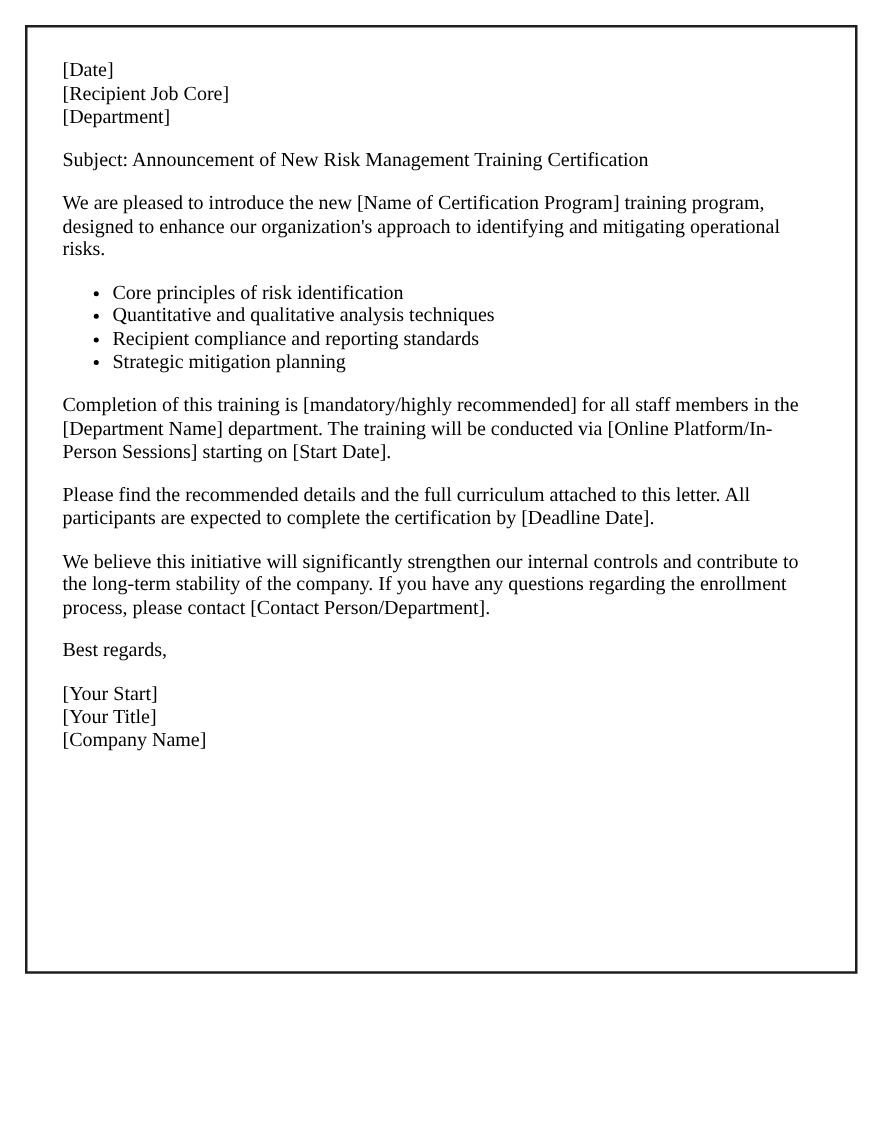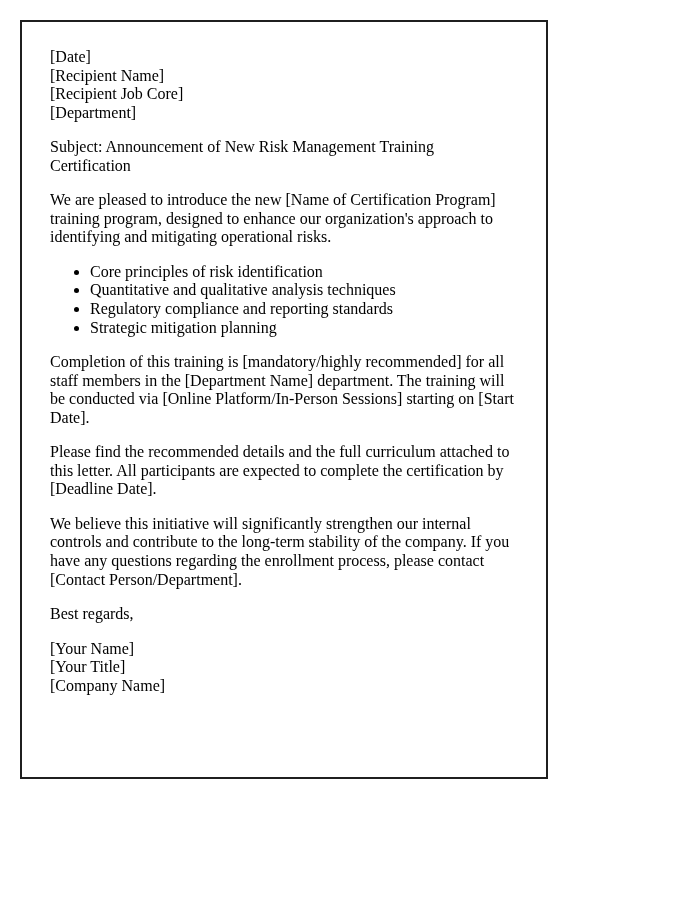--- a/index.html
+++ b/index.html
@@ -11,21 +11,21 @@
     width: 700px;
     height: 900px;
     position: relative;
     font-family: "Liberation Serif", "DejaVu Serif", serif;
     color: #000000;
   }
   .page-frame {
     position: absolute;
     left: 20px;
     top: 20px;
-    width: 528px;
+    width: 666px;
     height: 759px;
     box-sizing: border-box;
     border: 2px solid #1f1f1f;
     background: #ffffff;
     padding: 26px 30px 30px 28px;
     overflow: hidden;
   }
   .letter {
     font-size: 16px;
     line-height: 1.16;
@@ -50,46 +50,45 @@
   }
 </style>
 </head>
 <body>
 
 <div class="page-frame">
   <div class="letter">
 
     <div class="block">
       <span class="line">[Date]</span>
-      <span class="line">[Recipient Name]</span>
       <span class="line">[Recipient Job Core]</span>
       <span class="line">[Department]</span>
     </div>
 
     <p class="block">Subject: Announcement of New Risk Management Training Certification</p>
 
 
     <p class="block">We are pleased to introduce the new [Name of Certification Program] training program, designed to enhance our organization's approach to identifying and mitigating operational risks.</p>
 
 
     <ul class="bullet-list">
       <li>Core principles of risk identification</li>
       <li>Quantitative and qualitative analysis techniques</li>
-      <li>Regulatory compliance and reporting standards</li>
+      <li>Recipient compliance and reporting standards</li>
       <li>Strategic mitigation planning</li>
     </ul>
 
     <p class="block">Completion of this training is [mandatory/highly recommended] for all staff members in the [Department Name] department. The training will be conducted via [Online Platform/In-Person Sessions] starting on [Start Date].</p>
 
     <p class="block">Please find the recommended details and the full curriculum attached to this letter. All participants are expected to complete the certification by [Deadline Date].</p>
 
     <p class="block">We believe this initiative will significantly strengthen our internal controls and contribute to the long-term stability of the company. If you have any questions regarding the enrollment process, please contact [Contact Person/Department].</p>
 
     <p class="block">Best regards,</p>
 
     <div class="block">
-      <span class="line">[Your Name]</span>
+      <span class="line">[Your Start]</span>
       <span class="line">[Your Title]</span>
       <span class="line">[Company Name]</span>
     </div>
 
   </div>
 </div>
 
 </body></html>

